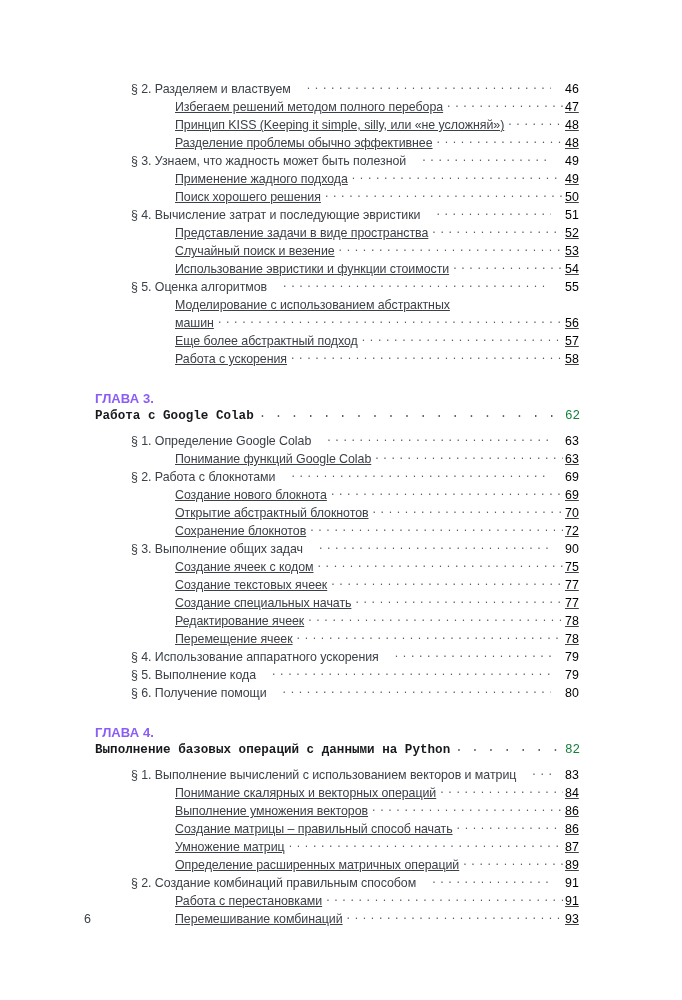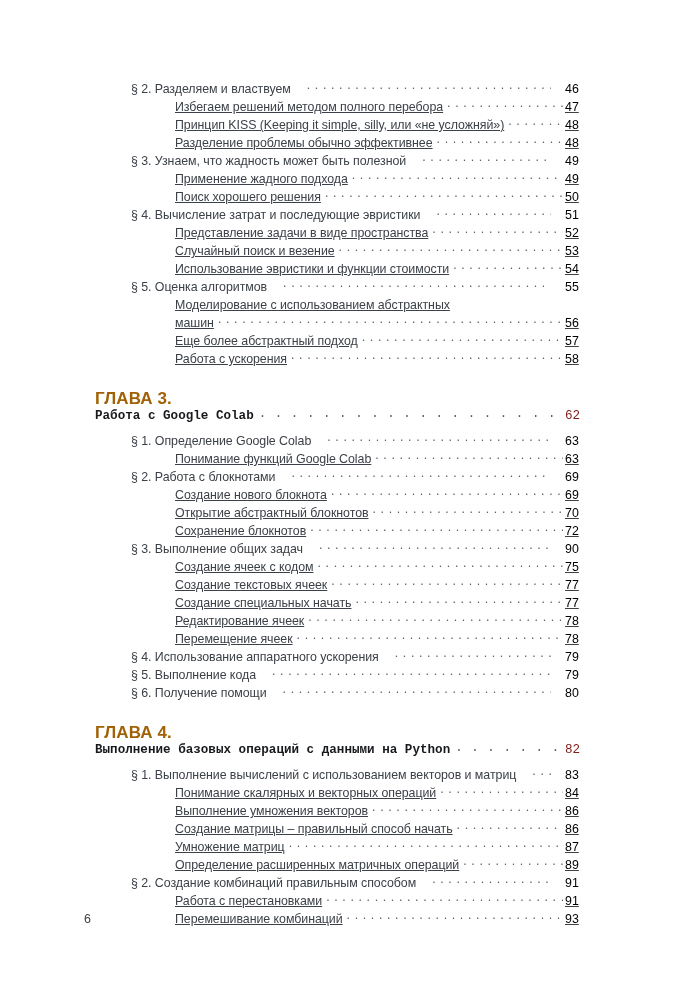--- a/index.html
+++ b/index.html
@@ -70,24 +70,24 @@
   
   .lvl-sec  { padding-left: 36px; gap: 12px; }   
   .lvl-sub  { padding-left: 80px; text-decoration: underline; }   
 
   
   .chapter {
     margin-top: 22px;
     margin-bottom: 7px;
   }
   .chapter .chap-num {
-    font-size: 17px;
+    font-size: 13px;
     line-height: 17px;
     font-weight: bold;
-    color: #a16207;
+    color: #8b5cf6;
     letter-spacing: 0.1px;
   }
   .chapter .chap-title-row {
     display: flex;
     align-items: center;
     font-size: 12.6px;
     line-height: 18px;
     font-weight: bold;
     color: #17191c;
     white-space: nowrap;
@@ -107,21 +107,21 @@
     left: 0; bottom: -1px;
     white-space: nowrap;
     font-weight: normal;
     font-size: 12.4px;
     letter-spacing: 0.6px;
     color: #585e66;
   }
   .chapter .chap-title-row .page {
     flex: 0 0 auto;
     font-weight: normal;
-    color: #7f1d1d;
+    color: #15803d;
   }
 
   
   .folio {
     position: absolute;
     left: 84px;
     top: 912px;
     font-size: 12.5px;
     color: #3c4148;
   }

